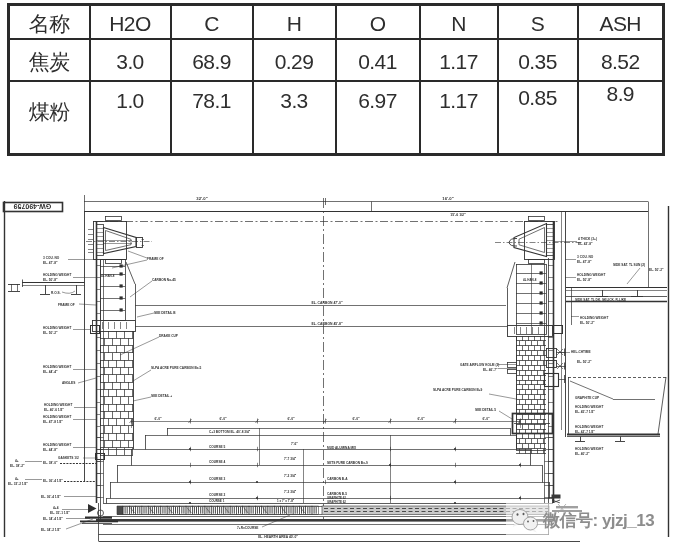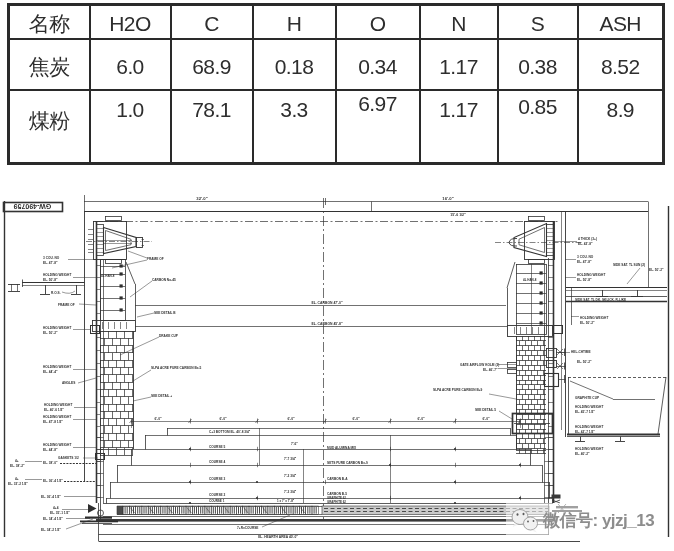--- a/index.html
+++ b/index.html
@@ -28,40 +28,40 @@
         <td>名称</td>
         <td>H2O</td>
         <td>C</td>
         <td>H</td>
         <td>O</td>
         <td>N</td>
         <td>S</td>
         <td>ASH</td>
       </tr>
 
-<tr style="height:51px">
+<tr style="height:41px">
         <td>焦炭</td>
-        <td>6.0</td>
+        <td>3.0</td>
         <td>68.9</td>
-        <td>0.18</td>
-        <td>0.34</td>
+        <td>0.29</td>
+        <td>0.41</td>
         <td>1.17</td>
-        <td>0.38</td>
+        <td>0.35</td>
         <td>8.52</td>
       </tr>
 
 <tr style="height:73px">
         <td style="vertical-align:top;padding-top:16px">煤粉</td>
         <td style="vertical-align:top;padding-top:7px">1.0</td>
         <td style="vertical-align:top;padding-top:7px">78.1</td>
         <td style="vertical-align:top;padding-top:7px">3.3</td>
-        <td style="vertical-align:top;padding-top:1px">6.97</td>
+        <td style="vertical-align:top;padding-top:7px">6.97</td>
         <td style="vertical-align:top;padding-top:7px">1.17</td>
         <td style="vertical-align:top;">0.85</td>
-        <td style="vertical-align:top;padding-top:7px">8.9</td>
+        <td style="vertical-align:top;padding-top:0">8.9</td>
       </tr>
 </tbody>
   </table>
 
 <svg width="674" height="551" viewBox="0 0 674 551" style="position:absolute;left:0;top:0;filter:blur(0.22px)" fill="none" stroke="#333333" stroke-width="0.8" font-family="Liberation Sans, sans-serif">
 
 <line x1="4.5" y1="201" x2="4.5" y2="537" stroke="#333333" stroke-width="1.4"></line>
 
 <line x1="668.5" y1="206" x2="668.5" y2="537" stroke="#333333" stroke-width="1.4"></line>
 

